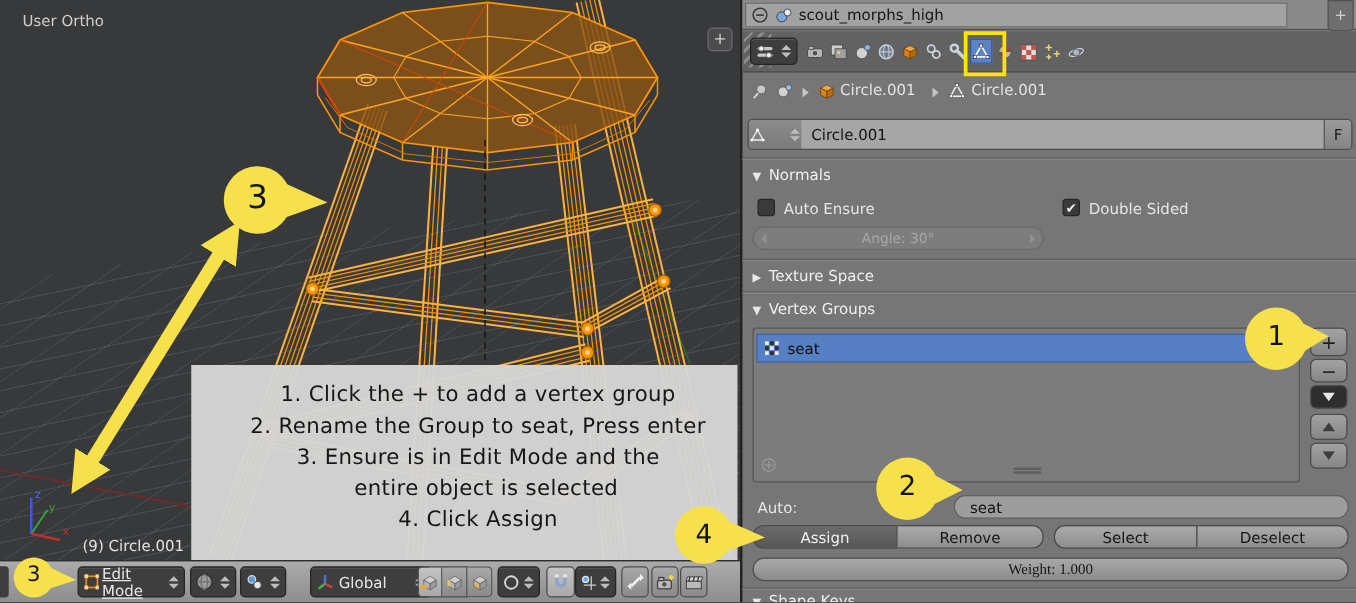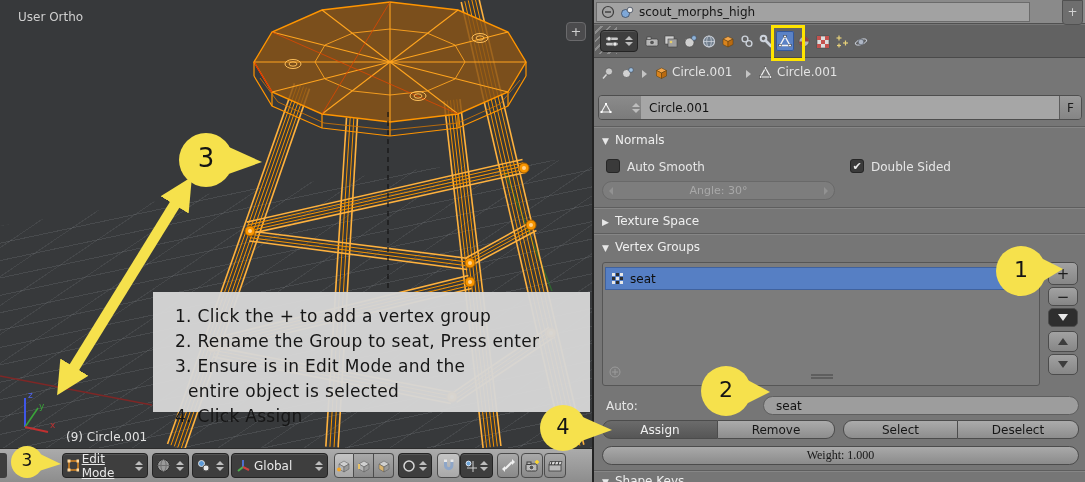--- a/index.html
+++ b/index.html
@@ -100,23 +100,23 @@
                    background:linear-gradient(#a9a9a9,#8b8b8b); border:1px solid #4c4c4c; border-radius:10px;
                    color:#161616; display:flex; align-items:center; justify-content:center;font-family:Liberation Serif, serif; }
   .shape-head { position:absolute; left:8px; top:474px; height:8px; overflow:hidden; color:#efefef;
                 display:flex; gap:6px; align-items:flex-start; }
 
   
   .anno { position:absolute; z-index:50; }
   .callout-num { position:absolute; color:#141414; text-align:center; }
   .yellow-box { position:absolute; left:771px; top:25px; width:34px; height:36px;
                 border:3px solid #ffe400; z-index:45; }
-  .instr-box { position:absolute; left:153px; top:292px; width:437px; height:120px;
+  .instr-box { position:absolute; left:153px; top:292px; width:437px; height:156px;
                background:rgba(214,214,214,.96); z-index:30; padding:12px 0 0 22px;
-               color:#161616; font-size:17px; line-height:25px; letter-spacing:.3px; }
+               color:#161616; font-size:17px; line-height:25px; letter-spacing:.3px;text-align:center; }
   .instr-box .indent { padding-left:13px; }
 </style>
 </head>
 <body>
 
 <div id="app">
 
   <div class="viewport">
     <div class="grid-wrap">
       <div class="gA"></div>
@@ -283,21 +283,21 @@
         <svg width="15" height="15">
           <circle cx="5.5" cy="5.5" r="3" fill="#5c9ad8" stroke="#ddd"></circle>
           <circle cx="10" cy="10" r="3" fill="#e8e8e8" stroke="#555"></circle>
         </svg>
         <span class="updn">
             <i class="u"></i>
             <i class="d"></i>
           </span>
       </div>
 
-      <div class="tb dd" style="left:231px;width:97px;">
+      <div class="tb dd" style="left:248px;width:97px;">
         <svg width="16" height="16">
           <line x1="8" y1="9" x2="8" y2="2" stroke="#4f6fd0" stroke-width="2"></line>
           <line x1="8" y1="9" x2="3" y2="13" stroke="#4fae4f" stroke-width="2"></line>
           <line x1="8" y1="9" x2="14" y2="12" stroke="#d04040" stroke-width="2"></line>
         </svg>
         <span>Global</span>
         <span class="updn">
             <i class="u"></i>
             <i class="d"></i>
           </span>
@@ -561,21 +561,21 @@
 
     <div class="hsep" style="top:126px"></div>
 
     <div class="panel-head" style="top:131px">
       <span class="tri-open"></span>
       <span>Normals</span>
     </div>
     <div class="grip-r" style="top:132px"></div>
 
     <div class="checkbox" style="left:12px;top:159px"></div>
-    <div class="cb-label" style="left:33px;top:160px">Auto Smooth</div>
+    <div class="cb-label" style="left:33px;top:160px">Auto Ensure</div>
     <div class="checkbox" style="left:256px;top:159px">✔</div>
     <div class="cb-label" style="left:277px;top:160px">Double Sided</div>
 
     <div class="slider-dis">
       <span class="sa" style="left:6px;border-right:4px solid #929292"></span>
       <span>Angle: 30°</span>
       <span class="sa" style="right:6px;border-left:4px solid #929292"></span>
     </div>
 
     <div class="hsep" style="top:207px"></div>

